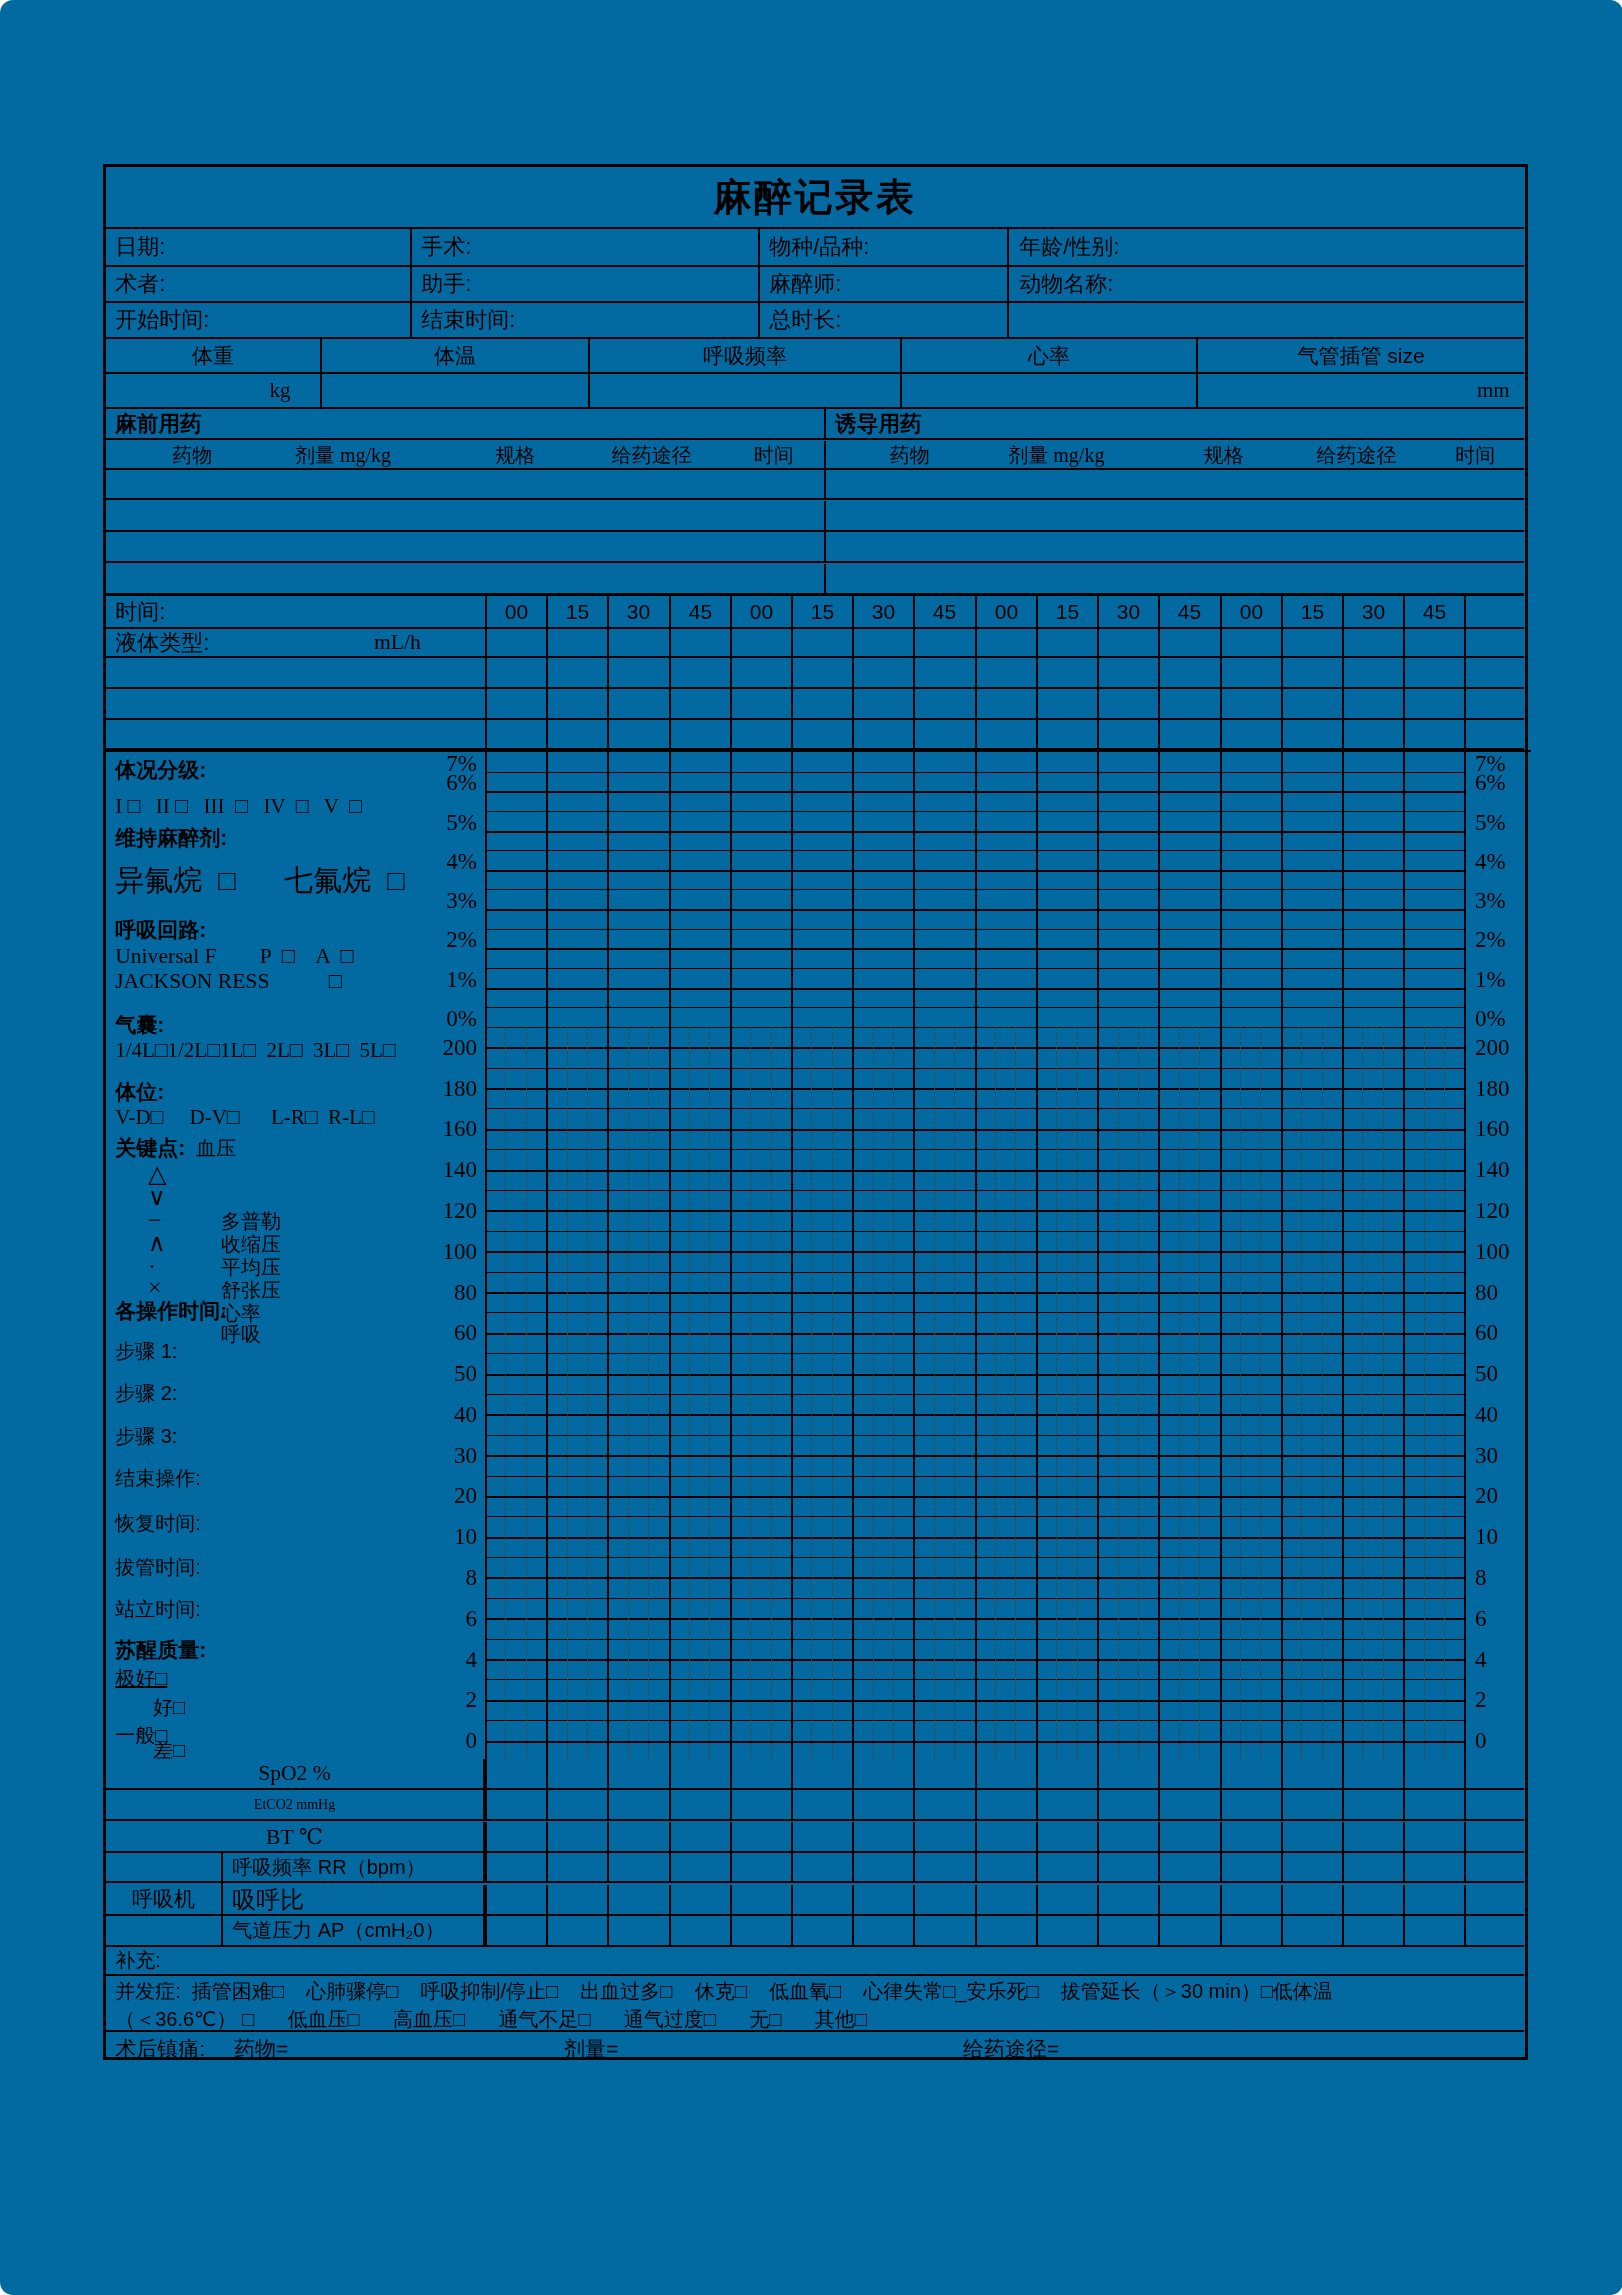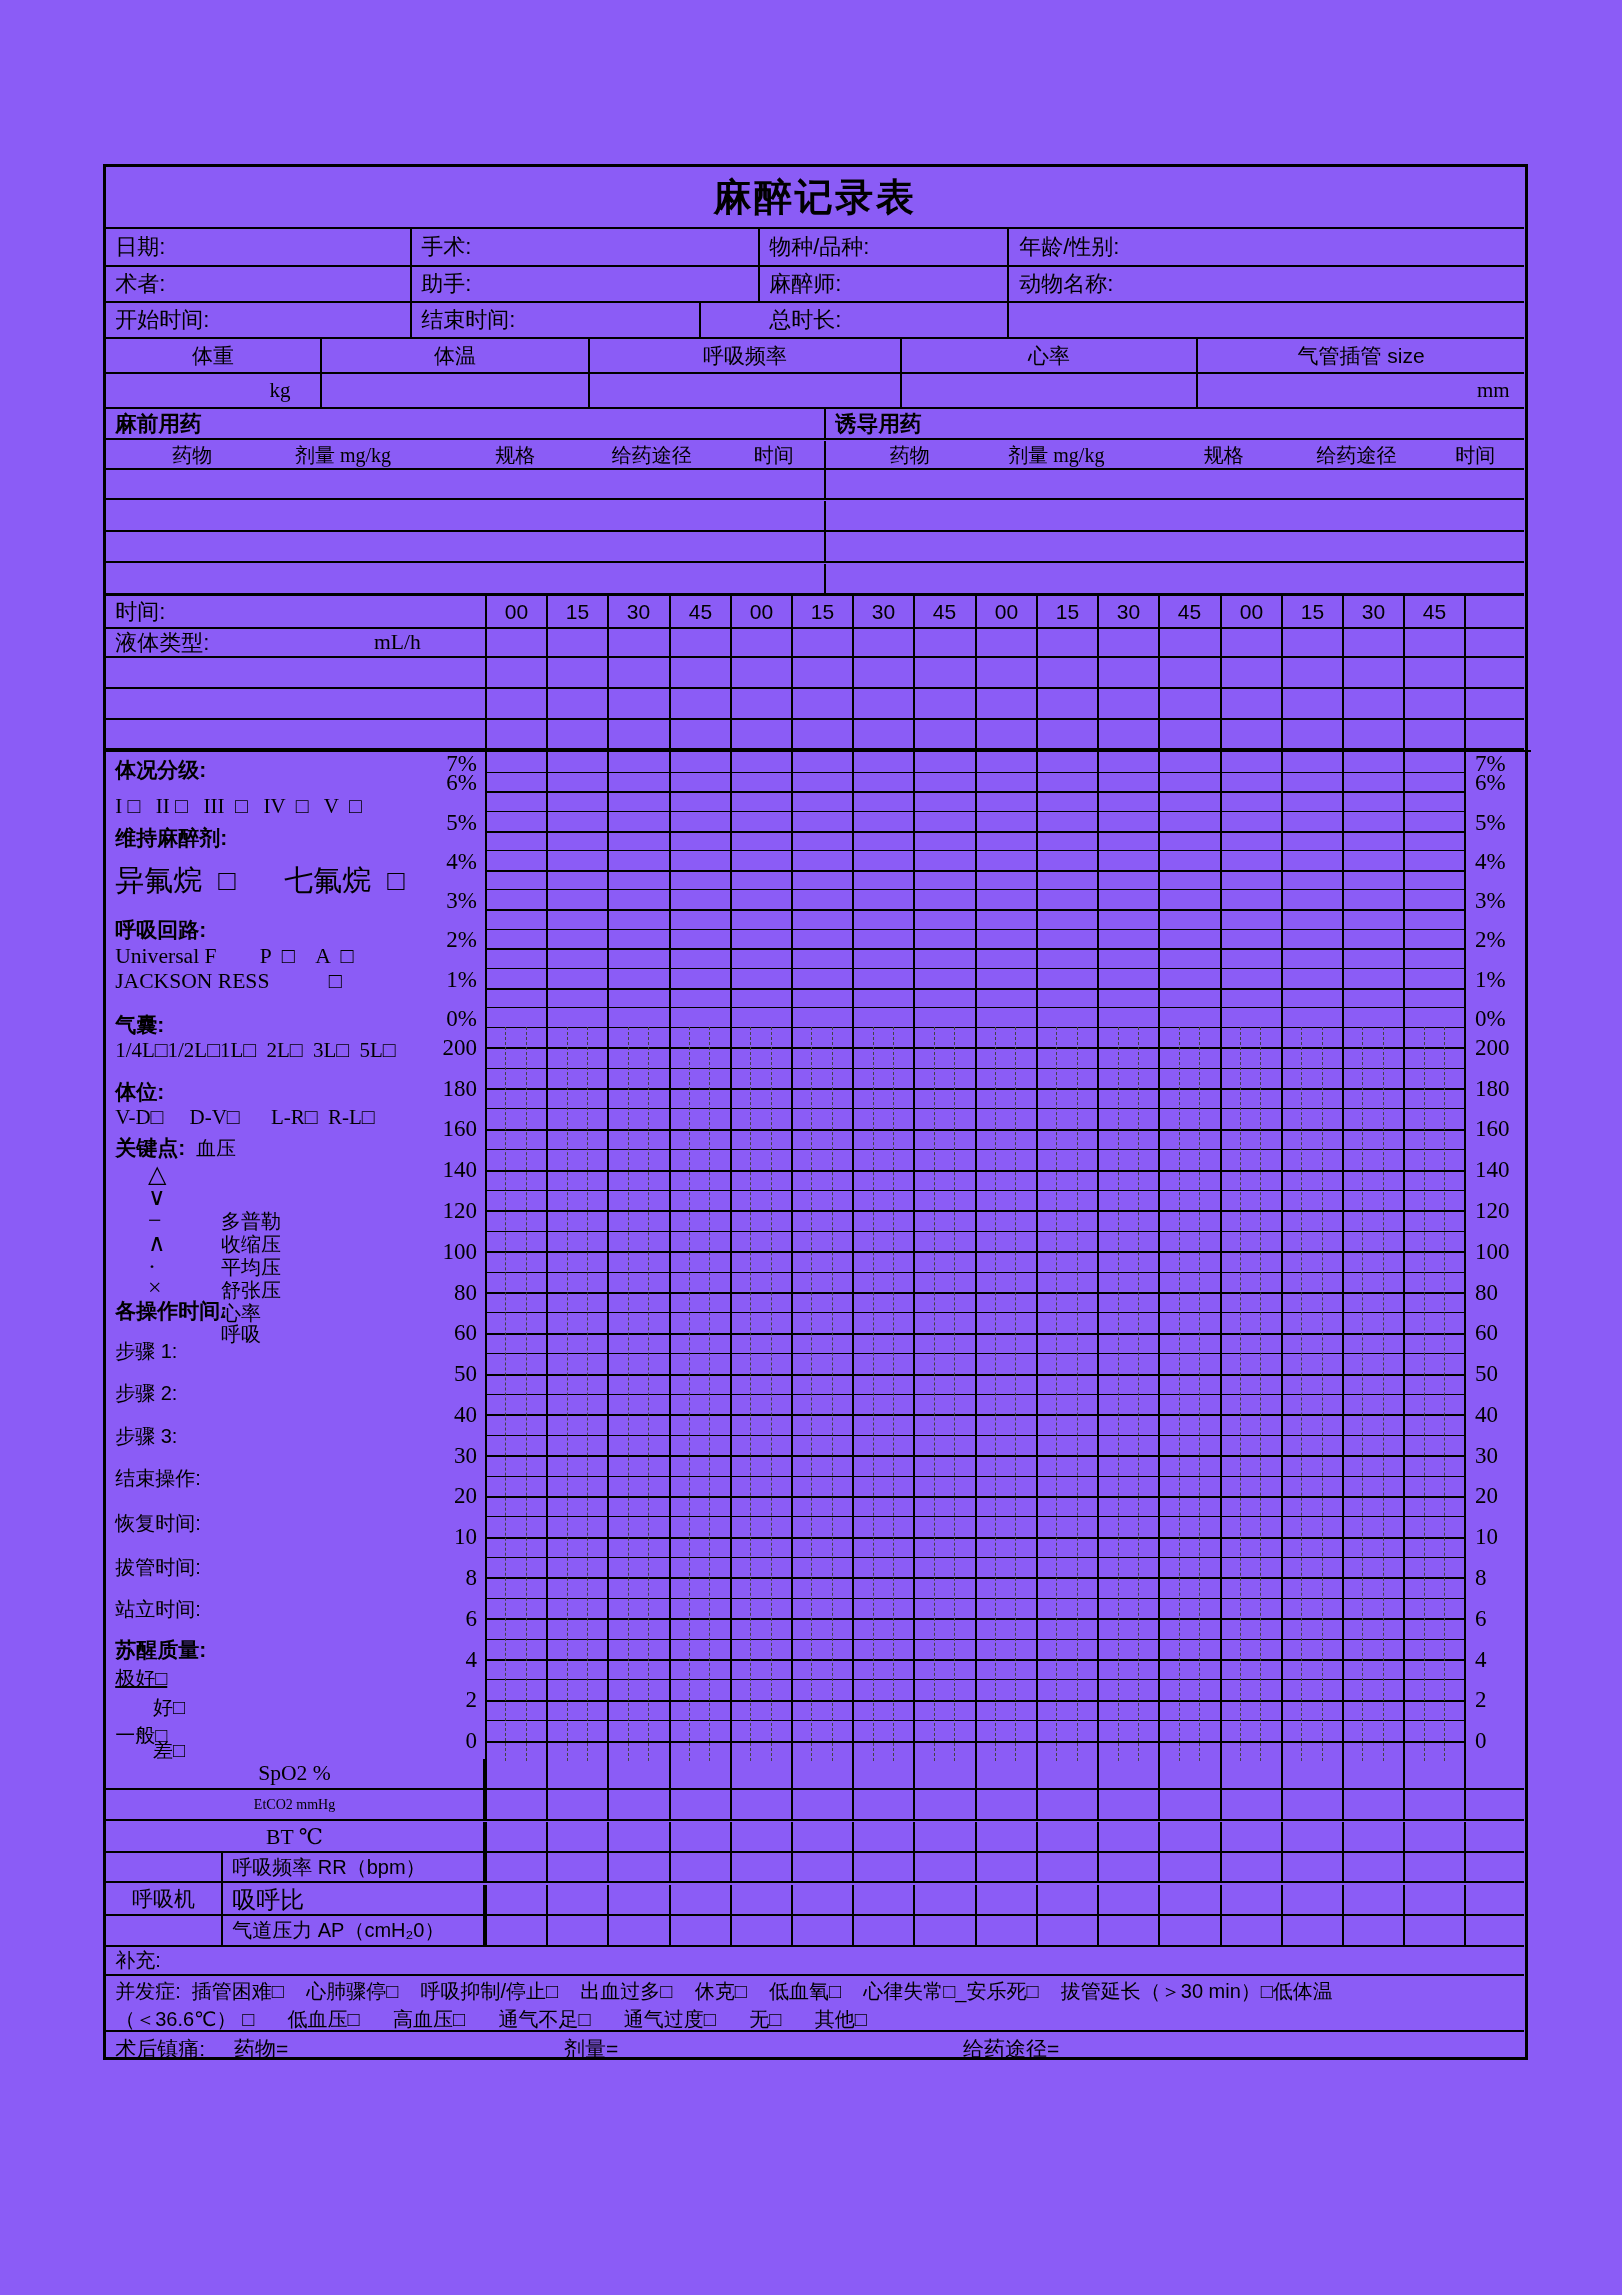--- a/index.html
+++ b/index.html
@@ -1,18 +1,18 @@
 <!DOCTYPE html>
 <html style="font-size:10.5px"><head>
 <meta charset="utf-8">
 <style>
   html,body{margin:0;padding:0;background:#fff;}
   *{box-sizing:border-box;}
-  .page{position:relative;width:1623px;height:2295px;background:#8b5cf6;overflow:hidden;
-        font-family:"Liberation Serif","DejaVu Serif",serif;color:#000;}
+  .page{position:relative;width:1623px;height:2295px;background:#0369a1;overflow:hidden;
+        font-family:"Liberation Serif","DejaVu Serif",serif;color:#000;border-radius:13px;}
   .form{position:absolute;left:103px;top:164px;width:1425px;height:1896px;border:3.3px solid #000;}
   .row{position:absolute;left:0;width:1418px;border-bottom:2px solid #000;}
   .cell{position:absolute;top:0;height:100%;}
   .br{border-right:2px solid #000;}
   .bl{border-left:2px solid #000;}
   .lab{display:flex;align-items:center;padding-left:9.2px;
        font-family:"Liberation Sans","DejaVu Sans",sans-serif;font-size:22px;}
   .ctr{display:flex;align-items:center;justify-content:center;}
   .sans{font-family:"Liberation Sans","DejaVu Sans",sans-serif;}
   .ser{font-family:"Liberation Serif","DejaVu Serif",serif;}
@@ -52,21 +52,21 @@
       <div class="cell lab" style="left:904px;width:514px;">年龄/性别:</div>
     </div>
     <div class="row" style="top:100px;height:36px;">
       <div class="cell br lab" style="left:0;width:306px;">术者:</div>
       <div class="cell br lab" style="left:306px;width:348px;">助手:</div>
       <div class="cell br lab" style="left:654px;width:249px;">麻醉师:</div>
       <div class="cell lab" style="left:904px;width:514px;">动物名称:</div>
     </div>
     <div class="row" style="top:136px;height:36px;">
       <div class="cell br lab" style="left:0;width:306px;">开始时间:</div>
-      <div class="cell br lab" style="left:306px;width:289px;">结束时间:</div>
+      <div class="cell br lab" style="left:306px;width:348px;">结束时间:</div>
       <div class="cell br lab" style="left:654px;width:249px;">总时长:</div>
       <div class="cell lab" style="left:904px;width:514px;"></div>
     </div>
 
     <div class="row" style="top:172px;height:35px;">
       <div class="cell br ctr sans" style="left:0;width:216px;font-size:21px;">体重</div>
       <div class="cell br ctr sans" style="left:216px;width:268px;font-size:21px;">体温</div>
       <div class="cell br ctr sans" style="left:484px;width:312px;font-size:21px;">呼吸频率</div>
       <div class="cell br ctr sans" style="left:796px;width:296px;font-size:21px;">心率</div>
       <div class="cell ctr sans" style="left:1092px;width:326px;font-size:21px;">气管插管 size</div>

